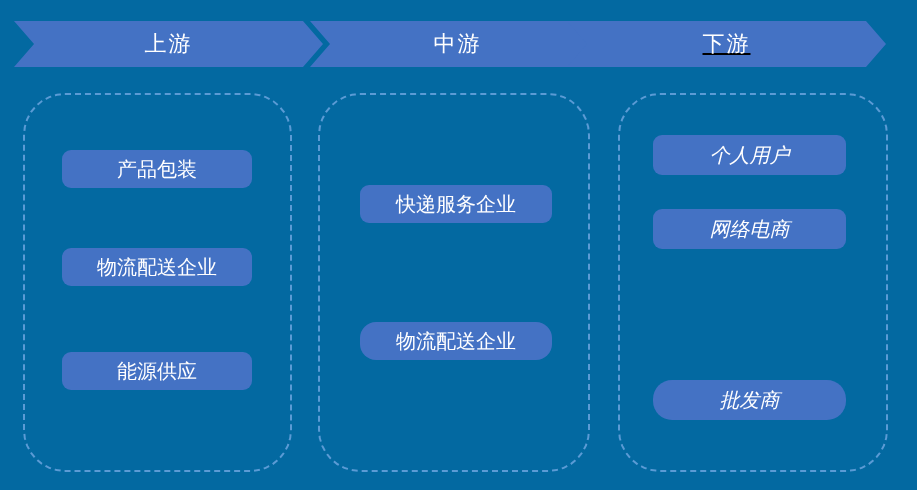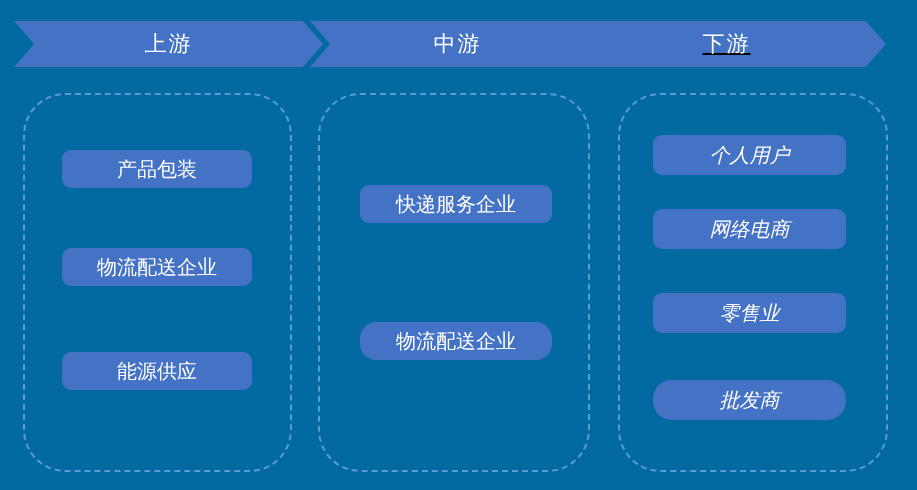--- a/index.html
+++ b/index.html
@@ -111,21 +111,18 @@
     </div>
   </div>
 
   <div class="panel panel-3">
     <div class="item p3-i1">
       <span>个人用户</span>
     </div>
     <div class="item p3-i2">
       <span>网络电商</span>
     </div>
-    <div class="item p3-i3">
-      <span>零售业</span>
-    </div>
     <div class="item p3-i4">
       <span>批发商</span>
     </div>
   </div>
 
 </div>
 
 </body></html>

